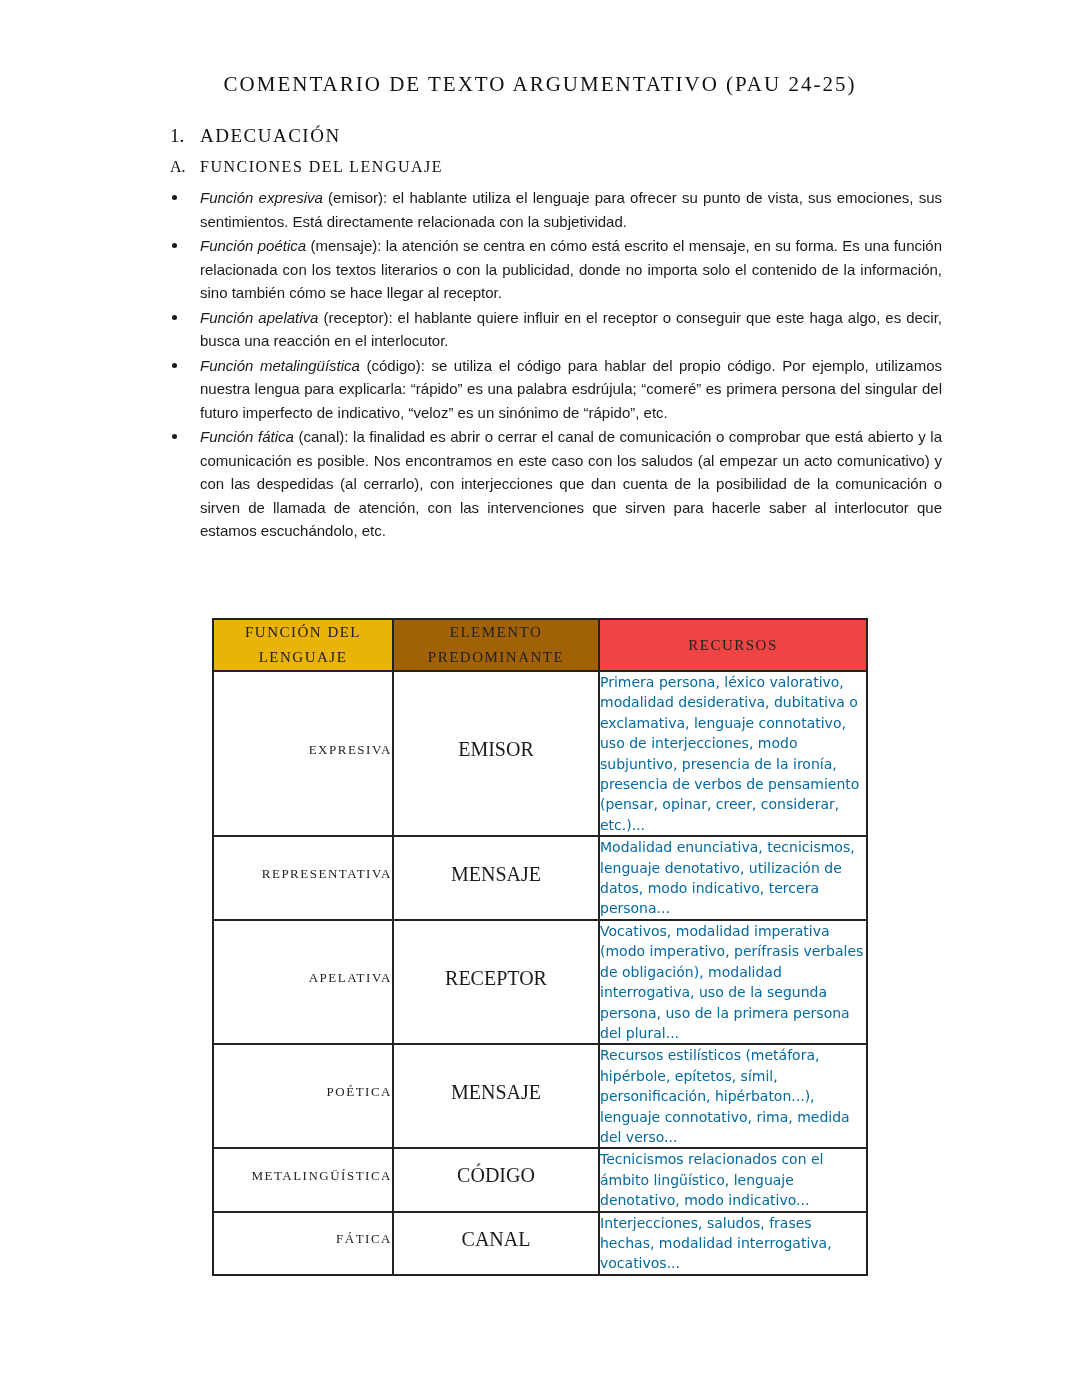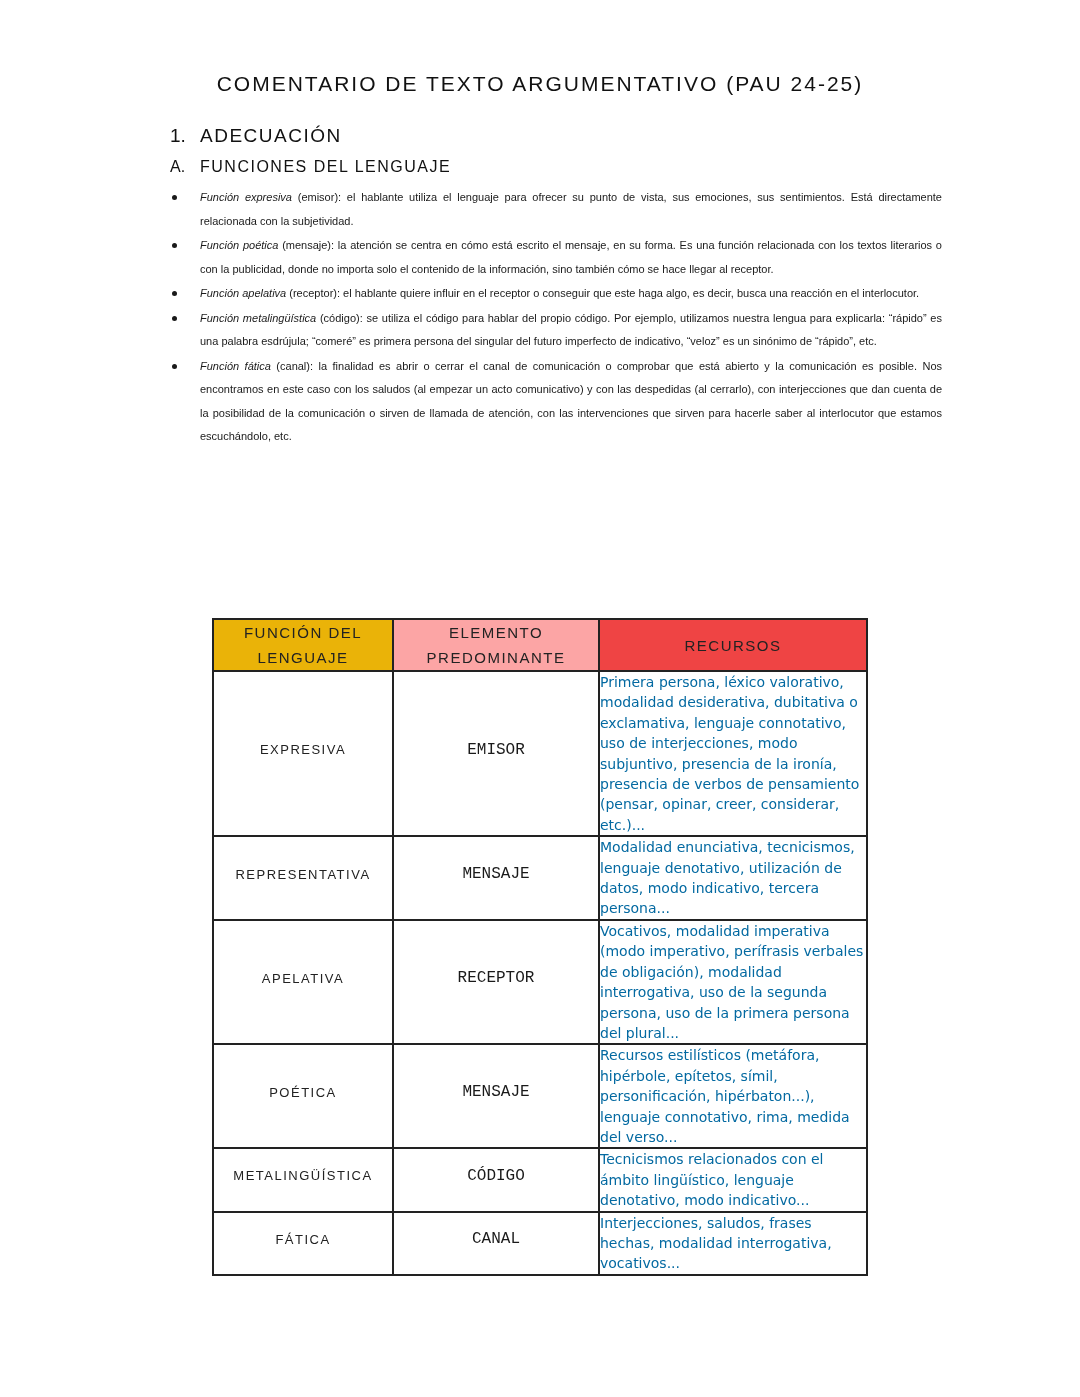--- a/index.html
+++ b/index.html
@@ -5,21 +5,21 @@
     html, body { margin: 0; padding: 0; background: #ffffff; }
     body {
       width: 1080px;
       height: 1397px;
       position: relative;
       overflow: hidden;
       color: #1a1a1a;
       font-family: "Liberation Sans", sans-serif;
     }
     .hand {
-      font-family: Liberation Sans, sans-serif;
+      font-family: Liberation Serif, serif;
       font-weight: normal;
       letter-spacing: 1.5px;
       text-transform: uppercase;
     }
     .doc-title {
       position: absolute;
       left: 0; right: 0;
       top: 72px;
       text-align: center;
       font-size: 21px;
@@ -38,21 +38,21 @@
     .sec2 { top: 158px; font-size: 16px; }
 
     .bullets {
       position: absolute;
       left: 170px;
       top: 186px;
       width: 772px;
       margin: 0;
       padding: 0;
       list-style: none;
-      font-size: 11px;
+      font-size: 15px;
       line-height: 23.5px;
       color: #1a1a1a;
     }
     .bullets li {
       position: relative;
       padding-left: 30px;
       text-align: justify;
       margin-bottom: 1px;
     }
     .bullets li .dot {
@@ -80,34 +80,34 @@
     }
     table.func-table th {
       font-size: 15px;
       line-height: 25px;
       height: 48px;
       text-align: center;
       font-weight: normal;
       color: #222;
     }
     .th-func { background: #eab308; width: 178px; }
-    .th-elem { background: #fca5a5; width: 204px; }
+    .th-elem { background: #a16207; width: 204px; }
     .th-rec  { background: #ef4444; }
     td.c-func {
-      text-align: center;
+      text-align: right;
       font-size: 13px;
       letter-spacing: 1.5px;
       color: #222;
       margin-top: 42px;
     }
     td.c-elem {
       text-align: center;
-      font-size: 16px;
+      font-size: 20px;
       color: #1a1a1a;
-      font-family: Liberation Mono, monospace;
+      font-family: Liberation Serif, serif;
     }
     td.c-rec {
       font-size: 15px;
       line-height: 20.4px;
       padding: 0 6px 0 8px;
       vertical-align: top;
       color: #0369a1;
       font-family: "DejaVu Sans", sans-serif;
       font-size: 14px;
     }

